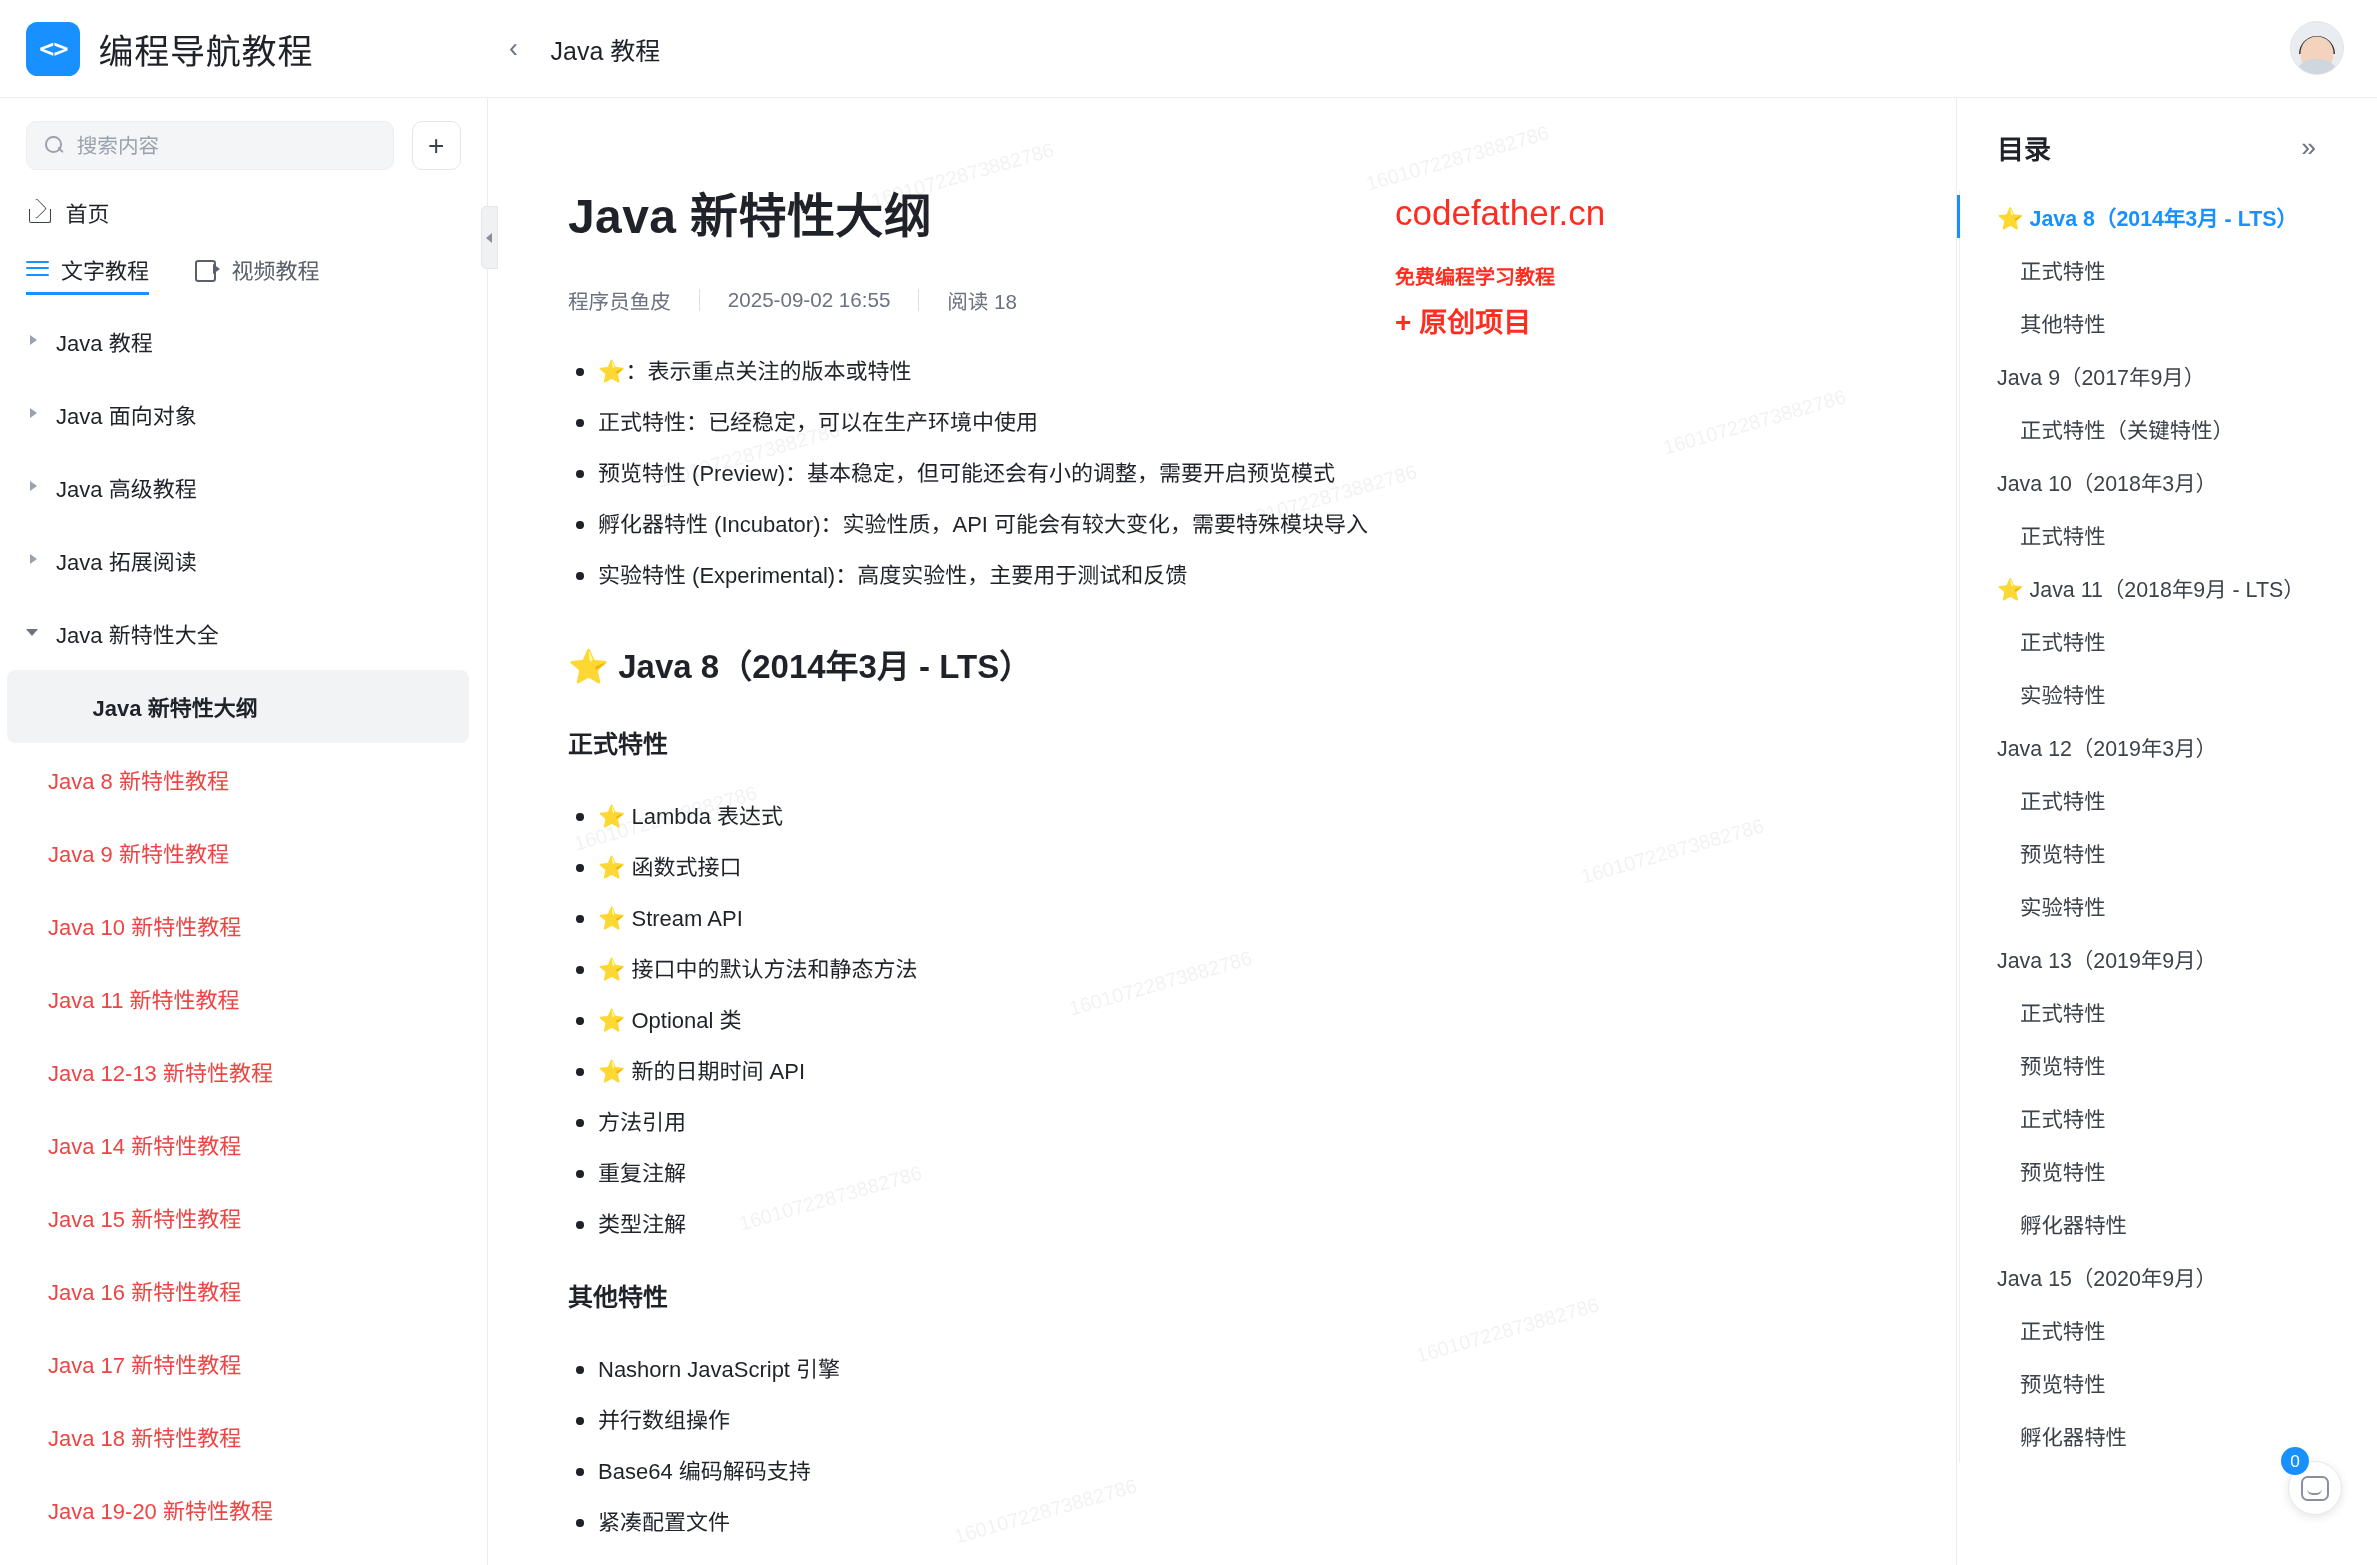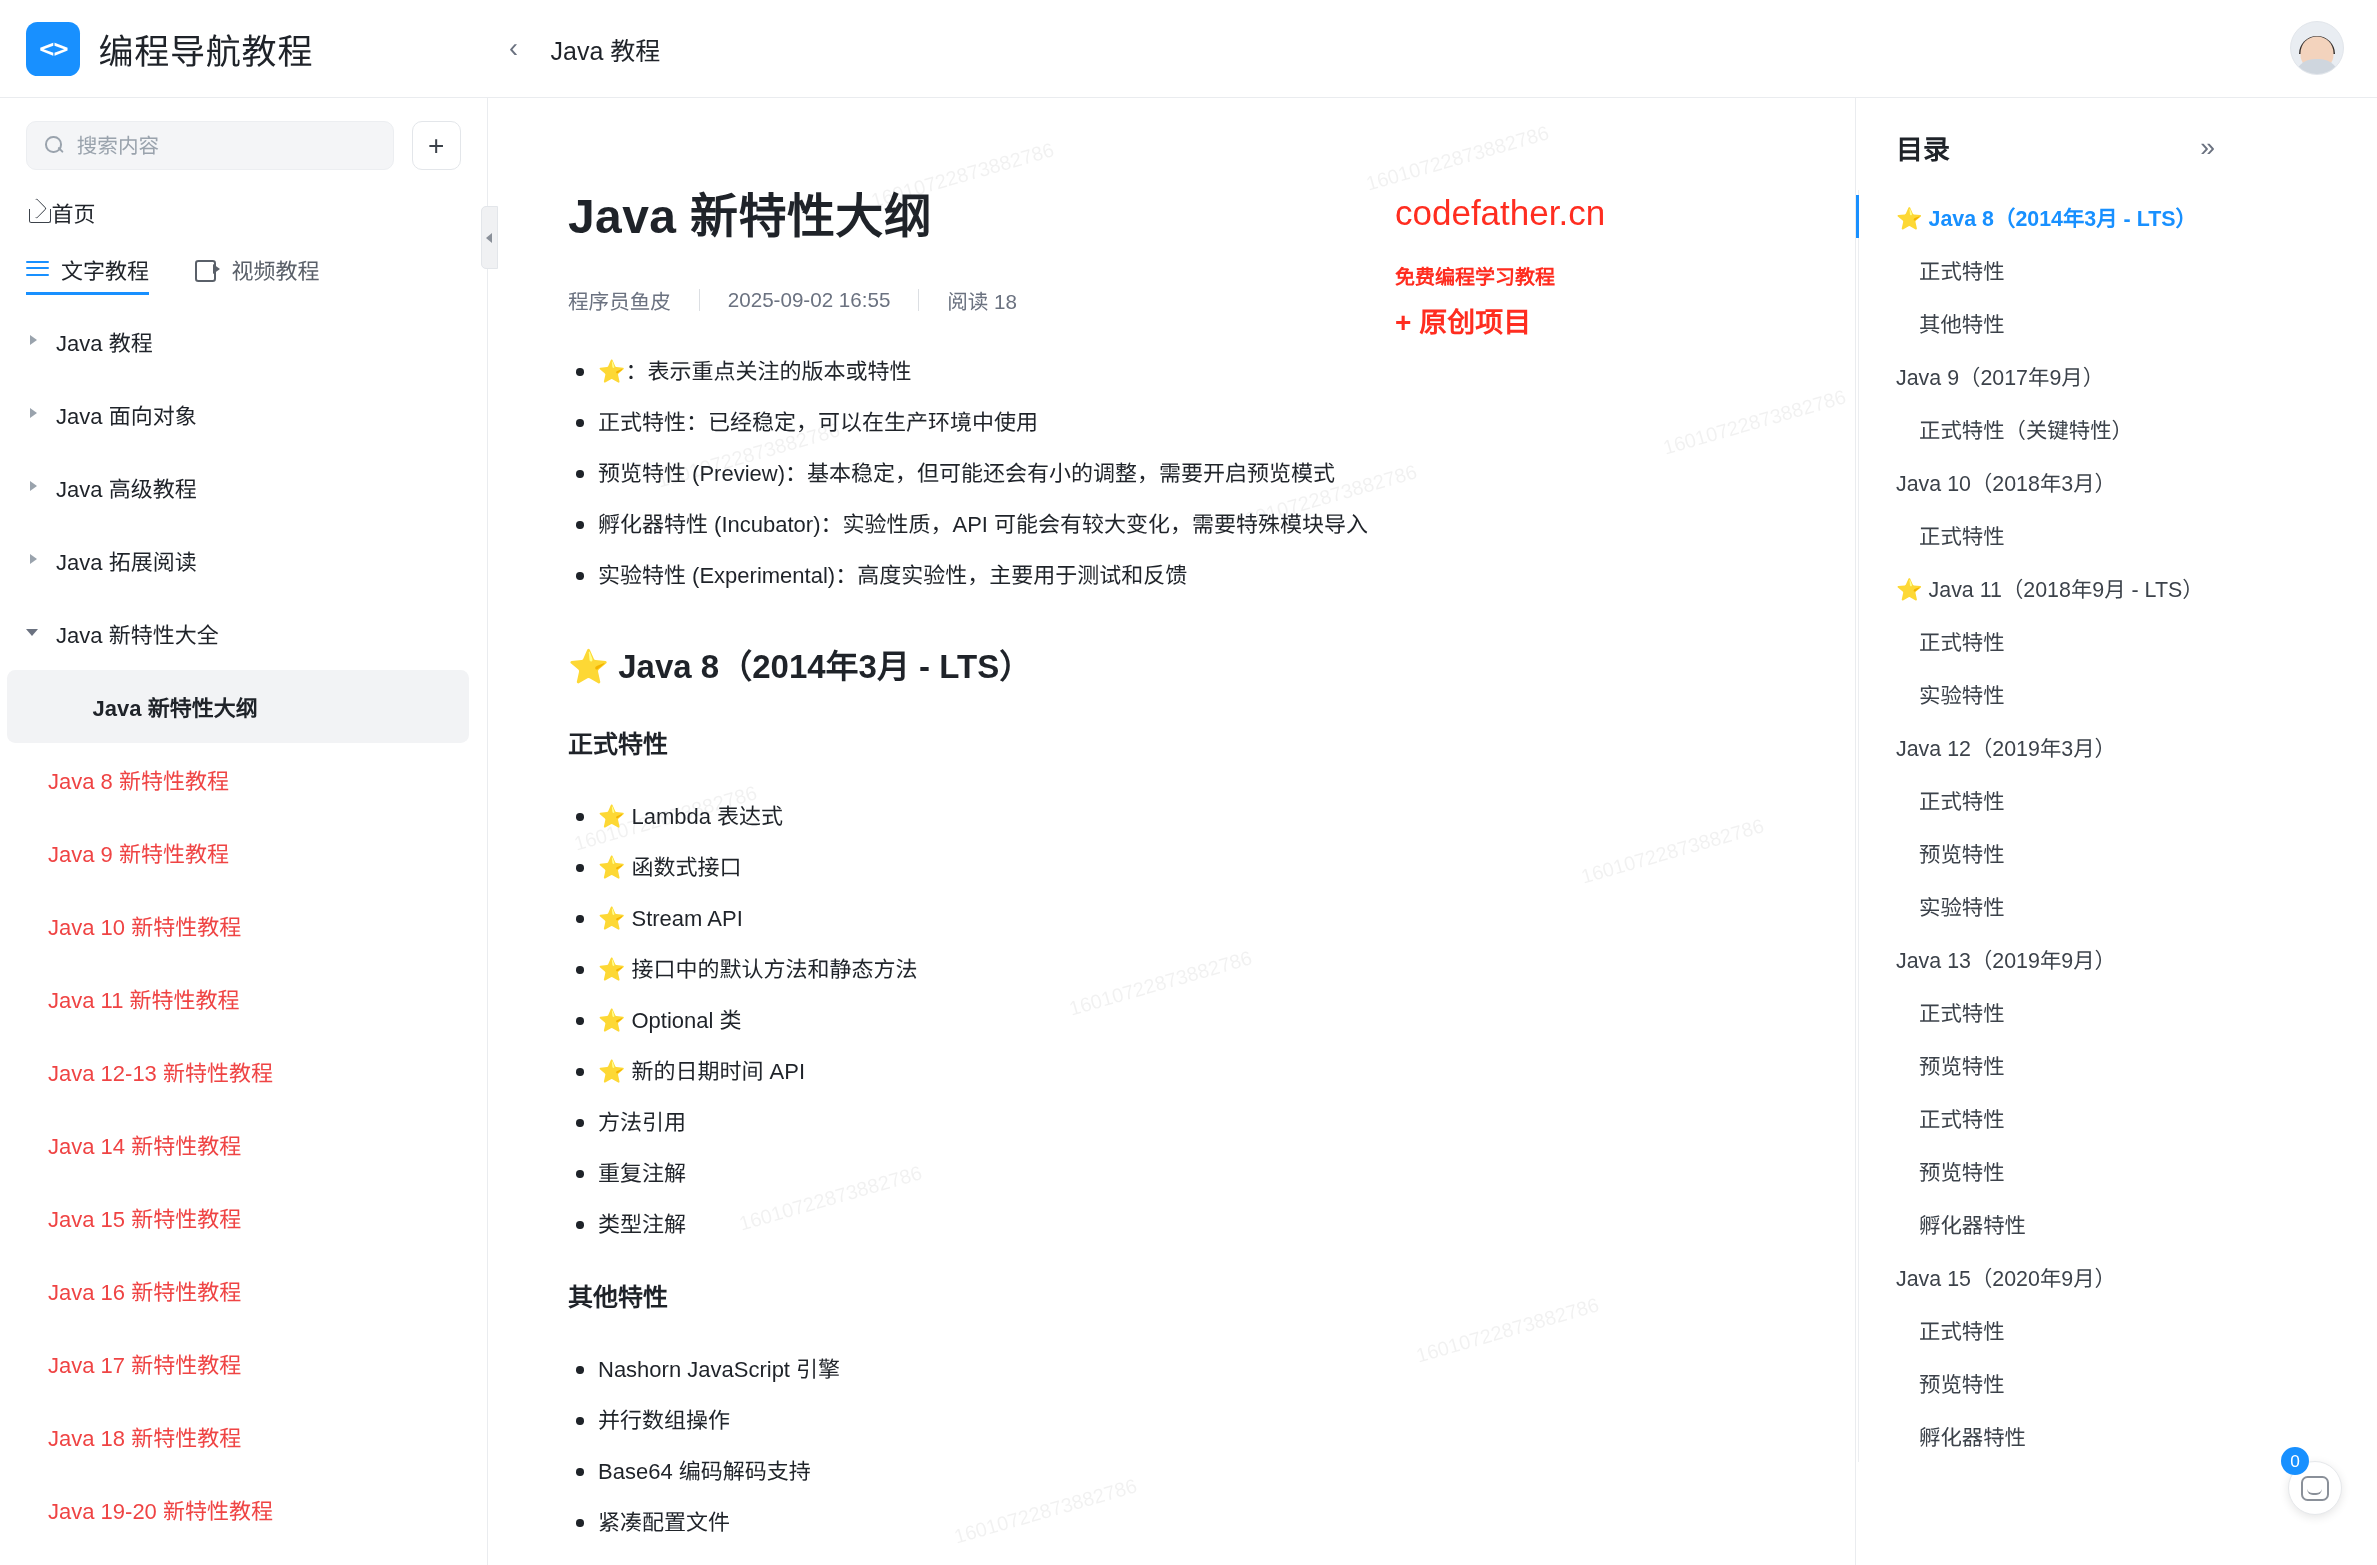--- a/index.html
+++ b/index.html
@@ -84,21 +84,21 @@
   }
   .search-input::placeholder { color: #9aa3ad; }
   .add-btn {
     width: 49px; height: 49px; border-radius: 10px;
     border: 0.8px solid #e3e6ea; background: #fff;
     display: flex; align-items: center; justify-content: center;
     font-size: 28px; color: #3c424a; cursor: pointer; line-height: 1;
   }
 
   .home-row {
-    display: flex; align-items: center; gap: 0;
+    display: flex; align-items: center; gap: 14px;
     padding: 18px 26.4px; font-size: 22px; color: #1f2329; cursor: pointer;
   }
   .home-icon { width: 25px; height: 25px; position: relative; flex:none; }
   .home-icon::before {
     content:""; position:absolute; left:2.5px; top:9px; width:20px; height:13.2px;
     border:1.8px solid #3c424a; border-top:none; border-radius:0 0 2.5px 2.5px;
   }
   .home-icon::after {
     content:""; position:absolute; left:2.5px; top:1.6px; width:14px; height:14px;
     border-top:1.8px solid #3c424a; border-right:1.8px solid #3c424a;
@@ -204,21 +204,21 @@
 
   .promo {
     position: absolute; left: 906px; top: 95px; z-index: 3;
   }
   .promo-site { font-size: 35px; color: #ff2d20; font-weight: 500; }
   .promo-line1 { font-size: 20px; color: #ff2d20; font-weight: 700; margin-top: 28px; }
   .promo-line2 { font-size: 28px; color: #ff2d20; font-weight: 700; margin-top: 10px; }
 
   
   .toc {
-    position: absolute; top: 98px; left: 1855px; width: 400px; height: 1468px;
+    position: absolute; top: 98px; left: 1956px; width: 400px; height: 1468px;
     background: #fff; border-left: 0.8px solid #eaecef; overflow: hidden;
   }
   .toc-head {
     display: flex; align-items: center; justify-content: space-between;
     padding: 30px 40px 23px 40px;
   }
   .toc-title { font-size: 27px; font-weight: 700; color: #1f2329; }
   .toc-collapse { font-size: 26.4px; color: #6b7280; cursor: pointer; line-height: 1; }
   .toc-list { position: relative; padding-left: 0; }
   .toc-rail {

